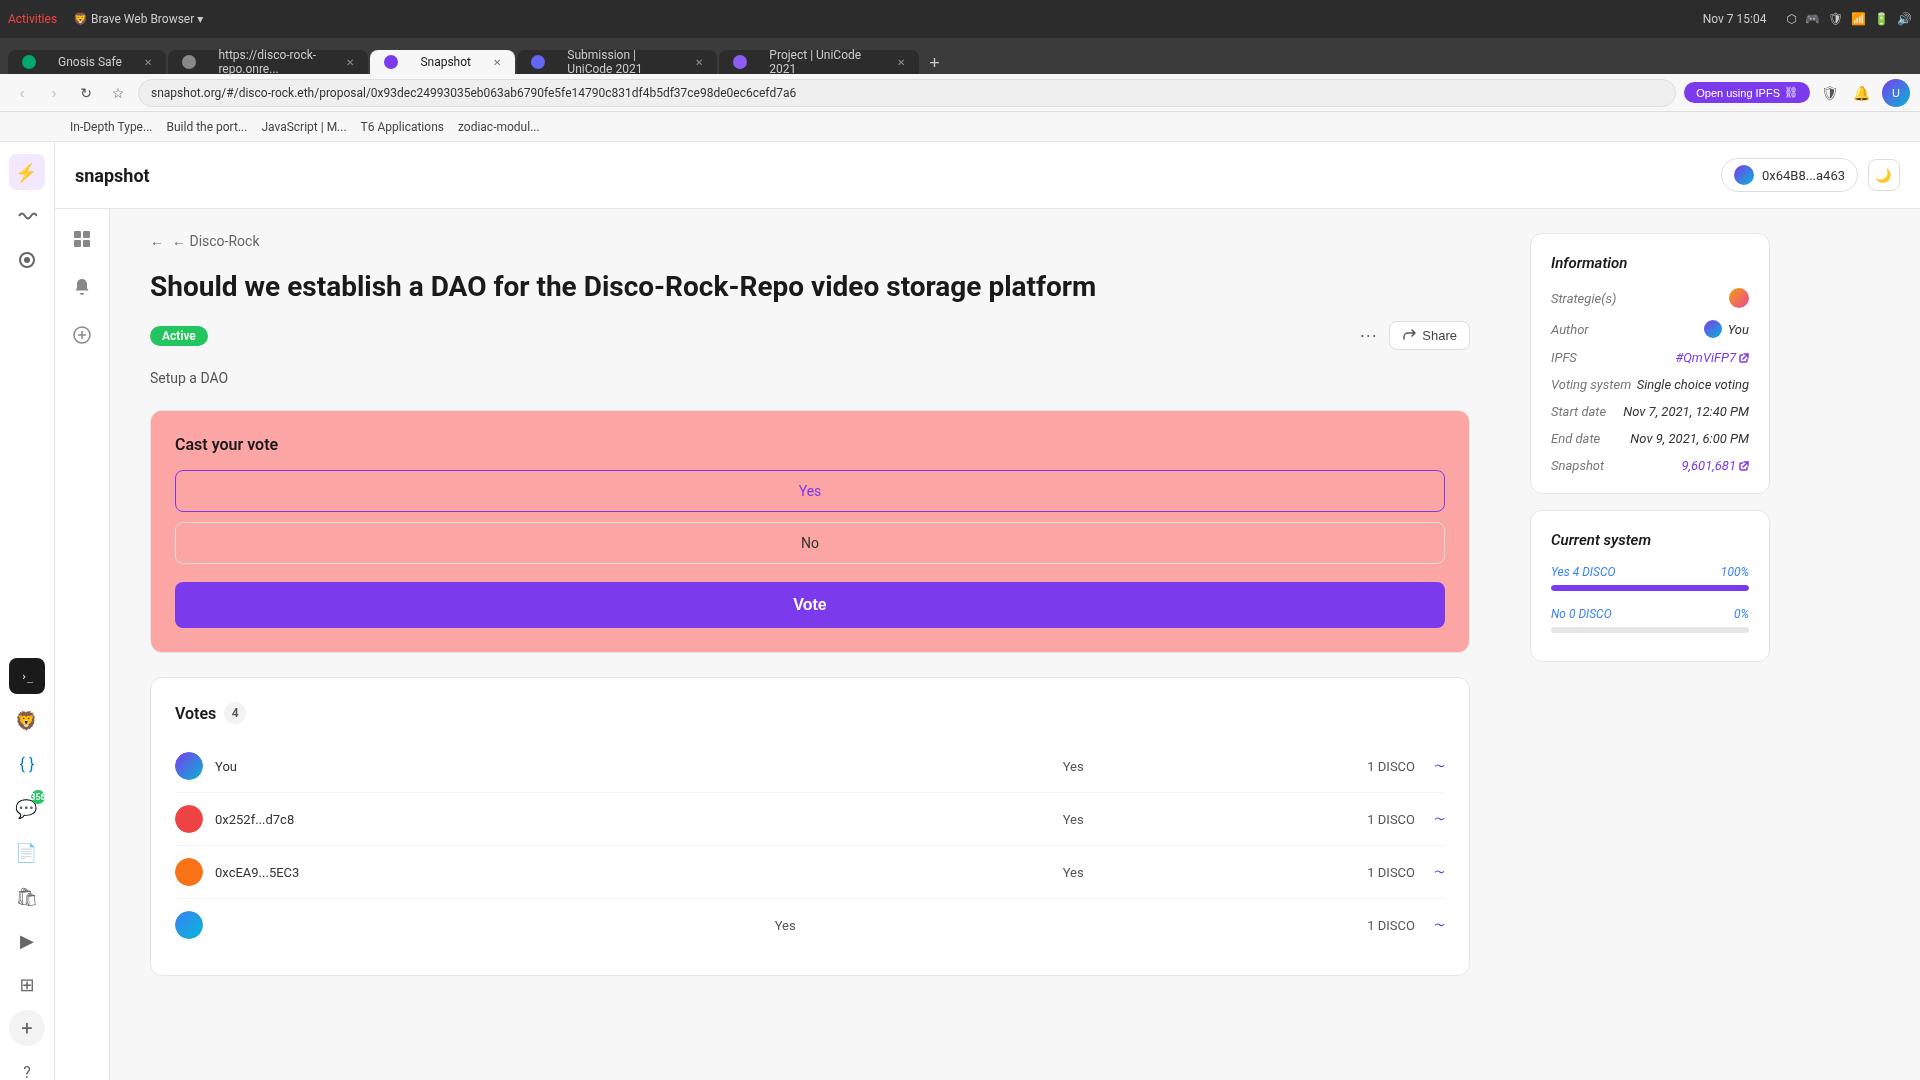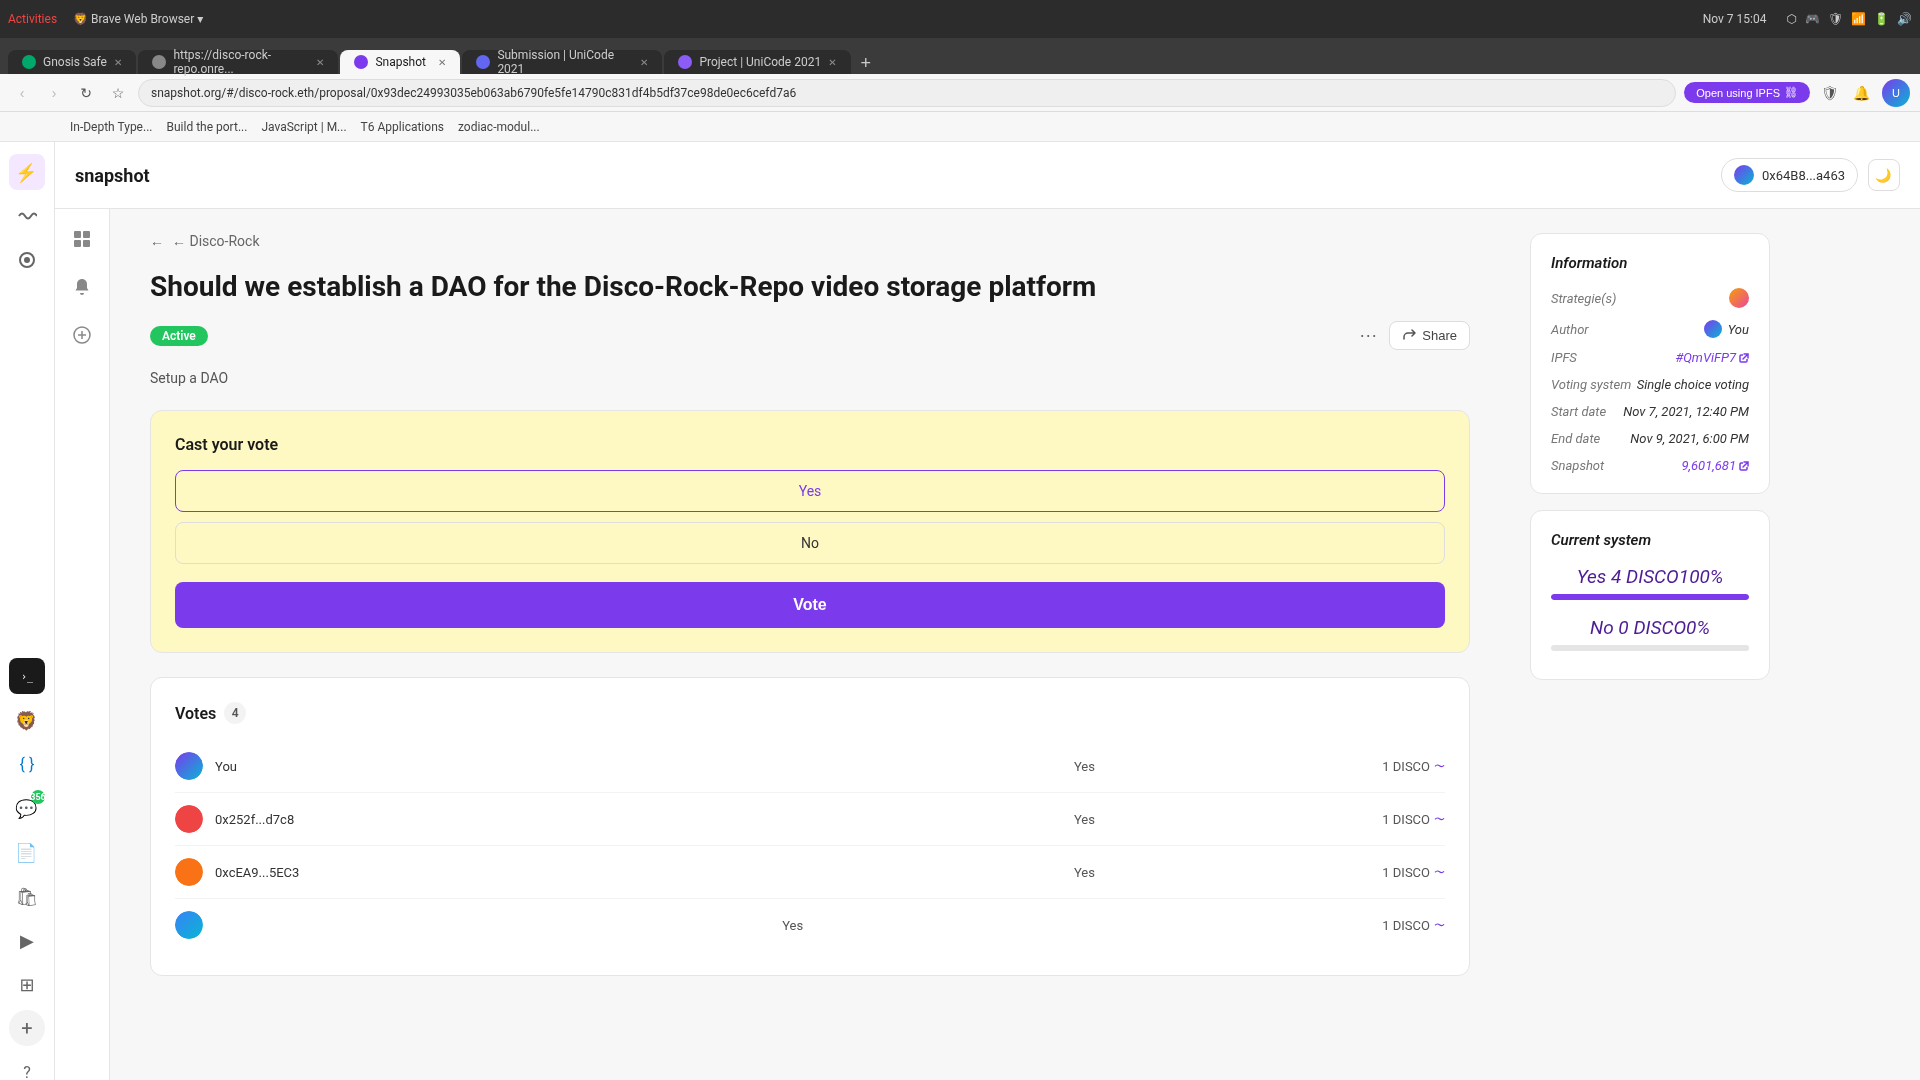--- a/index.html
+++ b/index.html
@@ -1,19 +1,19 @@
 <!DOCTYPE html>
 <html><head>
   <meta charset="utf-8">
   <style>
     * { box-sizing: border-box; margin: 0; padding: 0; }
     body { font-family: -apple-system, BlinkMacSystemFont, 'Segoe UI', Roboto, sans-serif; background: #f7f7f7; color: #1a1a1a; font-size: 14px; overflow: hidden; }
     .browser-top-bar { height: 38px; background: #2c2c2c; display: flex; align-items: center; padding: 0 8px; gap: 8px; color: #ccc; font-size: 12px; }
     .browser-tabs { height: 36px; background: #3b3b3b; display: flex; align-items: flex-end; padding: 0 8px; gap: 2px; }
-    .browser-tab { height: 17px; background: #2c2c2c; border-radius: 8px 8px 0 0; padding: 12px 14px; display: flex; align-items: center; gap: 7px; font-size: 12px; color: #ccc; cursor: pointer; min-width: 120px; max-width: 200px; }
+    .browser-tab { height: 17px; background: #2c2c2c; border-radius: 8px 8px 0 0; padding: 12px 14px; display: flex; align-items: center; gap: 22px; font-size: 12px; color: #ccc; cursor: pointer; min-width: 120px; max-width: 200px; }
     .browser-tab.active { background: #f7f7f7; color: #1a1a1a; }
     .browser-tab .tab-icon { width: 14px; height: 14px; border-radius: 50%; background: #888; flex-shrink: 0; }
     .browser-tab .tab-close { margin-left: auto; opacity: 0.6; font-size: 10px; }
     .tab-icon.snapshot { background: #7c3aed; }
     .tab-icon.gnosis { background: #00a86b; }
     .tab-icon.submission { background: #6366f1; }
     .tab-icon.project { background: #8b5cf6; }
     .browser-toolbar { height: 38px; background: #f7f7f7; display: flex; align-items: center; padding: 0 10px; gap: 8px; border-bottom: 1px solid #ddd; }
     .browser-nav-btn { width: 24px; height: 24px; border: none; background: none; cursor: pointer; color: #555; font-size: 14px; border-radius: 4px; display: flex; align-items: center; justify-content: center; }
     .browser-nav-btn.disabled { color: #bbb; cursor: default; }
@@ -43,56 +43,56 @@
     .proposal-title { font-size: 28px; font-weight: 700; line-height: 1.3; margin-bottom: 16px; color: #1a1a1a; }
     .proposal-meta { display: flex; align-items: center; gap: 12px; margin-bottom: 20px; }
     .active-badge { background: #22c55e; color: white; border-radius: 12px; padding: 3px 12px; font-size: 12px; font-weight: 600; }
     .meta-actions { margin-left: auto; display: flex; align-items: center; gap: 12px; }
     .meta-btn { background: none; border: none; cursor: pointer; color: #666; font-size: 18px; display: flex; align-items: center; gap: 6px; }
     .share-btn { border: 1px solid #ddd; border-radius: 8px; padding: 6px 12px; font-size: 13px; color: #444; cursor: pointer; display: flex; align-items: center; gap: 6px; background: white; }
 
     .proposal-desc { color: #555; margin-bottom: 24px; font-size: 14px; }
 
     
-    .vote-card { background: #fef9c3; border-radius: 12px; border: 1px solid #e5e5e5; padding: 24px; margin-bottom: 24px; }
+    .vote-card { background: #fca5a5; border-radius: 12px; border: 1px solid #e5e5e5; padding: 24px; margin-bottom: 24px; }
     .vote-card-title { font-size: 16px; font-weight: 600; margin-bottom: 16px; }
     .vote-option { border: 1.5px solid #ddd; border-radius: 8px; padding: 12px 20px; margin-bottom: 10px; cursor: pointer; text-align: center; font-size: 14px; color: #333; transition: all 0.15s; }
     .vote-option.selected { border-color: #7c3aed; color: #7c3aed; }
     .vote-btn { width: 100%; background: #7c3aed; color: white; border: none; border-radius: 8px; padding: 14px; font-size: 16px; font-weight: 600; cursor: pointer; margin-top: 8px; }
 
     
     .votes-card { background: white; border-radius: 12px; border: 1px solid #e5e5e5; padding: 24px; }
     .votes-header { display: flex; align-items: center; gap: 8px; margin-bottom: 16px; }
     .votes-title { font-size: 16px; font-weight: 600; }
     .votes-count { background: #f3f3f3; border-radius: 50%; width: 22px; height: 22px; display: flex; align-items: center; justify-content: center; font-size: 12px; font-weight: 600; color: #555; }
     .vote-row { display: flex; align-items: center; padding: 12px 0; border-bottom: 1px solid #f3f3f3; gap: 12px; }
     .vote-row:last-child { border-bottom: none; }
     .vote-avatar { width: 28px; height: 28px; border-radius: 50%; flex-shrink: 0; overflow: hidden; }
     .vote-avatar svg { width: 28px; height: 28px; }
     .vote-address { flex: 1; font-size: 13px; color: #333; }
     .vote-choice { flex: 1; text-align: center; font-size: 13px; color: #555; }
-    .vote-power { font-size: 13px; color: #555; display: flex; align-items: center; gap: 4px; }
+    .vote-power { font-size: 13px; color: #555; display: flex; align-items: center; gap: 19px; }
     .vote-power-icon { color: #7c3aed; font-size: 11px; }
 
     
     .right-sidebar { width: 280px; padding: 24px 20px; flex-shrink: 0; }
     .info-card { background: white; border-radius: 12px; border: 1px solid #e5e5e5; padding: 20px; margin-bottom: 16px; font-style: italic; }
     .info-card-title { font-size: 15px; font-weight: 600; margin-bottom: 16px; color: #1a1a1a; }
     .info-row { display: flex; align-items: center; justify-content: space-between; margin-bottom: 12px; font-size: 13px; }
     .info-row:last-child { margin-bottom: 0; }
     .info-label { color: #777; }
     .info-value { color: #333; font-size: 13px; display: flex; align-items: center; gap: 4px; }
     .info-link { color: #7c3aed; text-decoration: none; display: flex; align-items: center; gap: 3px; }
     .strategy-icon { width: 20px; height: 20px; border-radius: 50%; background: linear-gradient(135deg, #f59e0b, #ec4899); }
     .author-avatar { width: 18px; height: 18px; border-radius: 50%; background: linear-gradient(135deg, #7c3aed, #06b6d4); }
 
     
     .result-row { margin-bottom: 16px; }
     .result-row:last-child { margin-bottom: 8px; }
-    .result-label-row { display: flex; justify-content: center; margin-bottom: 6px; font-size: 19px; color: #4c1d95; }
+    .result-label-row { display: flex; justify-content: space-between; margin-bottom: 6px; font-size: 12px; color: #3b82f6; }
     .result-bar { height: 6px; border-radius: 3px; background: #e5e5e5; overflow: hidden; }
     .result-bar-fill { height: 100%; border-radius: 3px; }
     .result-bar-fill.purple { background: #7c3aed; }
     .result-bar-fill.gray { background: #d1d5db; }
 
     
     .user-badge { background: white; border: 1px solid #ddd; border-radius: 20px; padding: 6px 12px; display: flex; align-items: center; gap: 8px; cursor: pointer; }
     .user-avatar-sm { width: 20px; height: 20px; border-radius: 50%; background: linear-gradient(135deg, #7c3aed, #06b6d4); }
     .user-address { font-size: 13px; color: #333; }
     .theme-toggle { width: 32px; height: 32px; border: 1px solid #ddd; border-radius: 8px; background: white; cursor: pointer; display: flex; align-items: center; justify-content: center; color: #555; }

